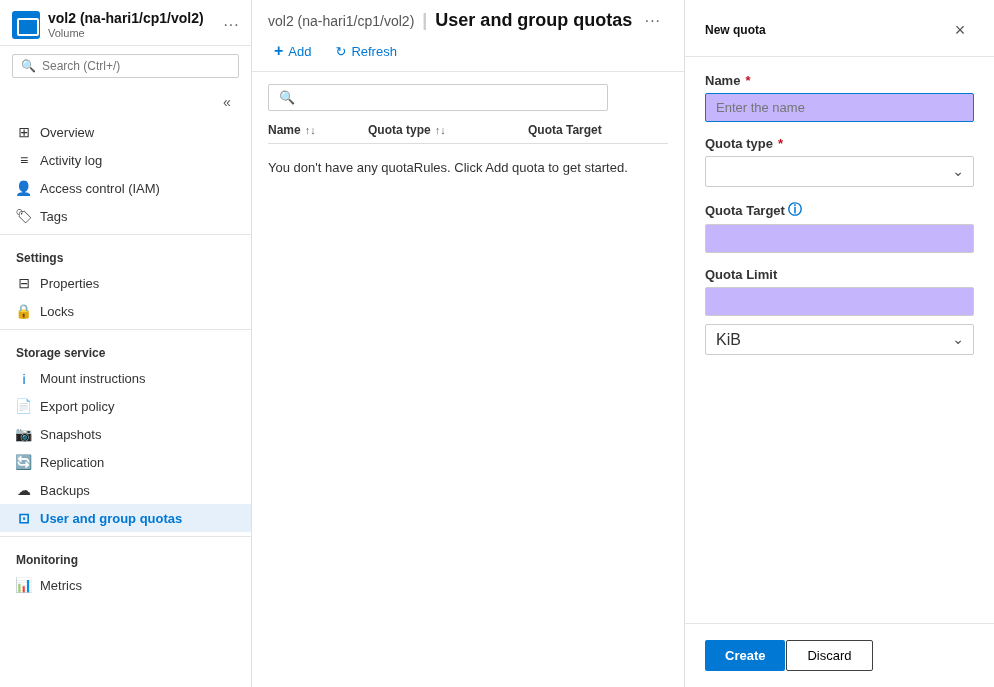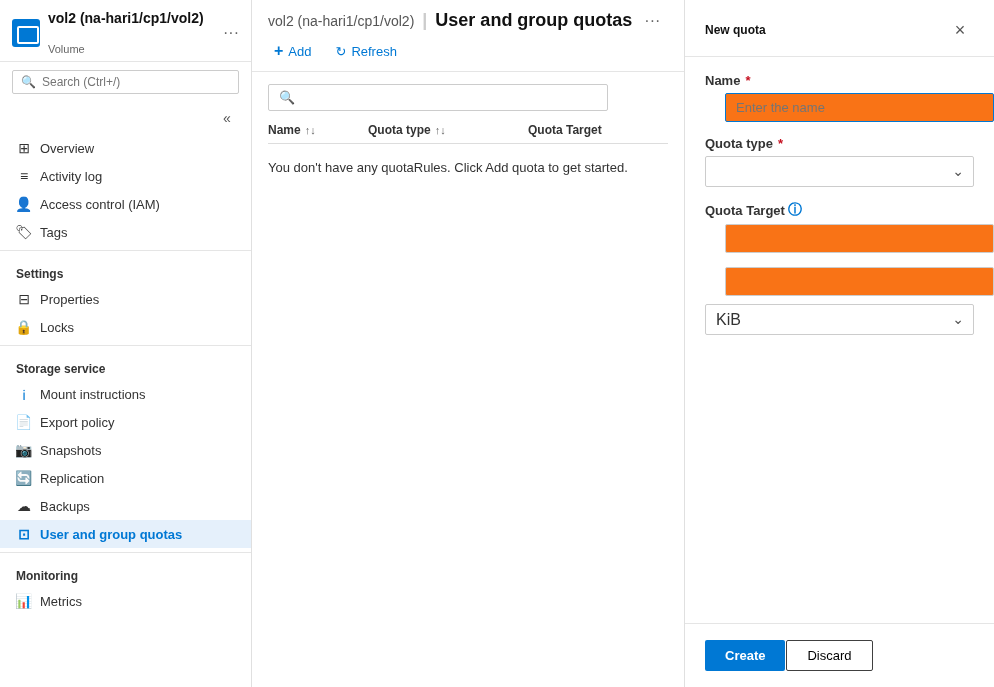--- a/index.html
+++ b/index.html
@@ -6,21 +6,21 @@
     body { font-family: 'Segoe UI', sans-serif; font-size: 13px; background: #fff; color: #333; display: flex; width: 994px; height: 687px; overflow: hidden; }
 
     
     .sidebar { width: 252px; min-width: 252px; border-right: 1px solid #e0e0e0; display: flex; flex-direction: column; background: #fff; height: 100%; overflow-y: auto; }
 
     .sidebar-header { padding: 10px 12px 6px 12px; border-bottom: 1px solid #e5e5e5; }
     .volume-icon { display: inline-block; width: 28px; height: 28px; background: #0078d4; border-radius: 3px; margin-right: 8px; vertical-align: middle; position: relative; }
     .volume-icon::before { content: ''; display: block; width: 18px; height: 14px; border: 2px solid #fff; border-radius: 2px; position: absolute; top: 7px; left: 5px; }
     .title-row { display: flex; align-items: center; }
     .title-text { font-size: 14px; font-weight: 600; color: #111; }
-    .title-sub { font-size: 11px; color: #666; margin-top: 17px; }
+    .title-sub { font-size: 11px; color: #666; margin-top: 1px; }
     .more-icon { margin-left: auto; color: #666; font-size: 16px; cursor: pointer; }
 
     .search-box { margin: 8px 12px; display: flex; align-items: center; border: 1px solid #ccc; border-radius: 2px; padding: 4px 8px; background: #fff; }
     .search-box input { border: none; outline: none; font-size: 12px; width: 100%; color: #333; }
     .search-box .search-icon-sym { color: #666; margin-right: 6px; font-size: 12px; }
     .collapse-btn { width: 24px; height: 24px; display: flex; align-items: center; justify-content: center; margin: 4px 12px 4px auto; cursor: pointer; color: #555; font-size: 14px; border: none; background: none; }
 
     .nav-item { display: flex; align-items: center; padding: 6px 16px; cursor: pointer; color: #333; font-size: 13px; gap: 8px; }
     .nav-item.active { background: #e5f0fb; color: #0078d4; font-weight: 600; }
     .nav-icon { width: 16px; height: 16px; display: flex; align-items: center; justify-content: center; font-size: 14px; flex-shrink: 0; }
@@ -50,21 +50,21 @@
     
     .panel { width: 310px; min-width: 310px; border-left: 1px solid #e0e0e0; background: #fff; display: flex; flex-direction: column; height: 100%; }
     .panel-header { display: flex; align-items: center; justify-content: space-between; padding: 16px 20px 12px 20px; border-bottom: 1px solid #e5e5e5; }
     .panel-title { font-size: 12px; font-weight: 600; color: #111; }
     .close-btn { background: none; border: none; cursor: pointer; font-size: 18px; color: #555; display: flex; align-items: center; justify-content: center; width: 28px; height: 28px; }
 
     .panel-body { flex: 1; padding: 16px 20px; overflow-y: auto; display: flex; flex-direction: column; gap: 14px; }
 
     .field-label { font-size: 13px; font-weight: 600; color: #333; margin-bottom: 5px; display: flex; align-items: center; gap: 3px; }
     .required { color: #c50f1f; margin-left: 2px; }
-    .field-input { width: 100%; border: 1px solid #0078d4; border-radius: 2px; padding: 6px 10px; font-size: 13px; color: #333; outline: none; background: #f97316; margin-left: 20px; }
+    .field-input { width: 100%; border: 1px solid #0078d4; border-radius: 2px; padding: 6px 10px; font-size: 13px; color: #333; outline: none; background: #c4b5fd; }
     .field-input.normal { border-color: #ccc; }
 
     .select-wrapper { position: relative; }
     .select-wrapper select { width: 100%; border: 1px solid #ccc; border-radius: 2px; padding: 6px 30px 6px 10px; font-size: 16px; color: #333; outline: none; background: #fff; appearance: none; cursor: pointer; }
     .select-wrapper::after { content: '⌄'; position: absolute; right: 10px; top: 50%; transform: translateY(-55%); pointer-events: none; font-size: 14px; color: #555; }
 
     .info-icon { color: #0078d4; font-size: 14px; cursor: pointer; }
 
     .panel-footer { padding: 16px 20px; border-top: 1px solid #e5e5e5; display: flex; gap: 1px; }
     .btn-primary { background: #0078d4; color: #fff; border: none; border-radius: 2px; padding: 7px 20px; font-size: 13px; font-weight: 600; cursor: pointer; }
@@ -243,20 +243,23 @@
 
     <div>
       <div class="field-label">
         <span>Quota Target</span>
         <span class="info-icon" title="More info about Quota Target">ⓘ</span>
       </div>
       <input type="text" class="field-input normal" style="">
     </div>
 
     <div>
+      <div class="field-label">
+        <span>Quota Limit</span>
+      </div>
       <input type="text" class="field-input normal" style="margin-bottom: 8px;">
       <div class="select-wrapper">
         <select>
           <option value="KiB">KiB</option>
           <option value="MiB">MiB</option>
           <option value="GiB">GiB</option>
           <option value="TiB">TiB</option>
         </select>
       </div>
     </div>

